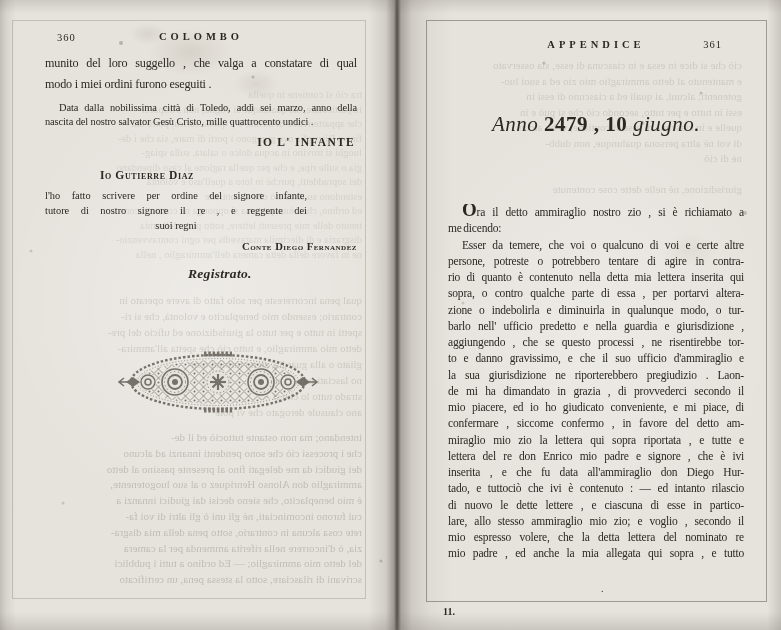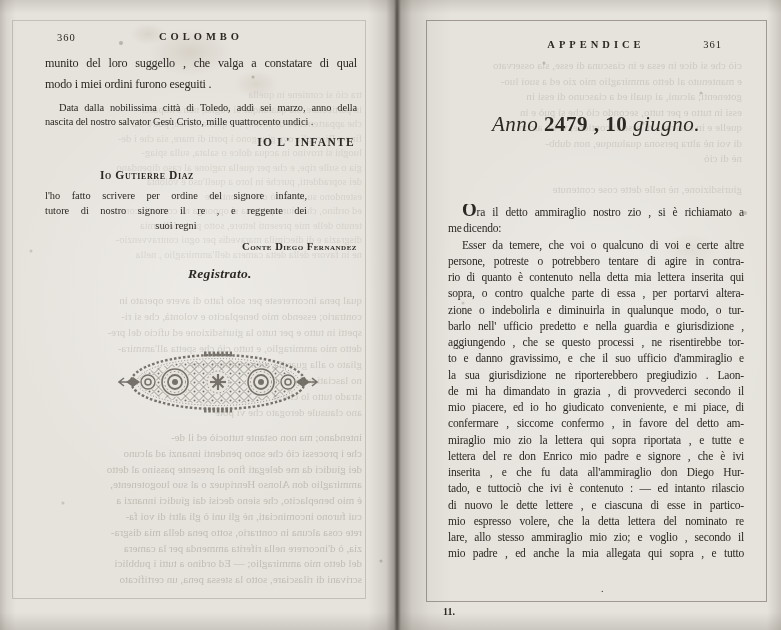--- a/index.html
+++ b/index.html
@@ -227,22 +227,22 @@
       <div class="ln">to e danno gravissimo, e che il suo ufficio d'ammiraglio e</div>
       <div class="ln">la sua giurisdizione ne riporterebbero pregiudizio . Laon-</div>
       <div class="ln">de mi ha dimandato in grazia , di provvederci secondo il</div>
       <div class="ln">mio piacere, ed io ho giudicato conveniente, e mi piace, di</div>
       <div class="ln">confermare , siccome confermo , in favore del detto am-</div>
       <div class="ln">miraglio mio zio la lettera qui sopra riportata , e tutte e</div>
       <div class="ln">lettera del re don Enrico mio padre e signore , che è ivi</div>
       <div class="ln">inserita , e che fu data all'ammiraglio don Diego Hur-</div>
       <div class="ln">tado, e tuttociò che ivi è contenuto : — ed intanto rilascio</div>
       <div class="ln">di nuovo le dette lettere , e ciascuna di esse in partico-</div>
+      <div class="ln">lare, allo stesso ammiraglio mio zio; e voglio , secondo il</div>
       <div class="ln">mio espresso volere, che la detta lettera del nominato re</div>
-      <div class="ln">lare, allo stesso ammiraglio mio zio; e voglio , secondo il</div>
       <div class="ln">mio padre , ed anche la mia allegata qui sopra , e tutto</div>
     </div>
 
   <div id="rp-dot" class="txt">.</div>
   <div id="rp-sig" class="txt">11.</div>
   <div id="rp-sheet" class="txt">46</div>
 
 </div>
 
 </body></html>

